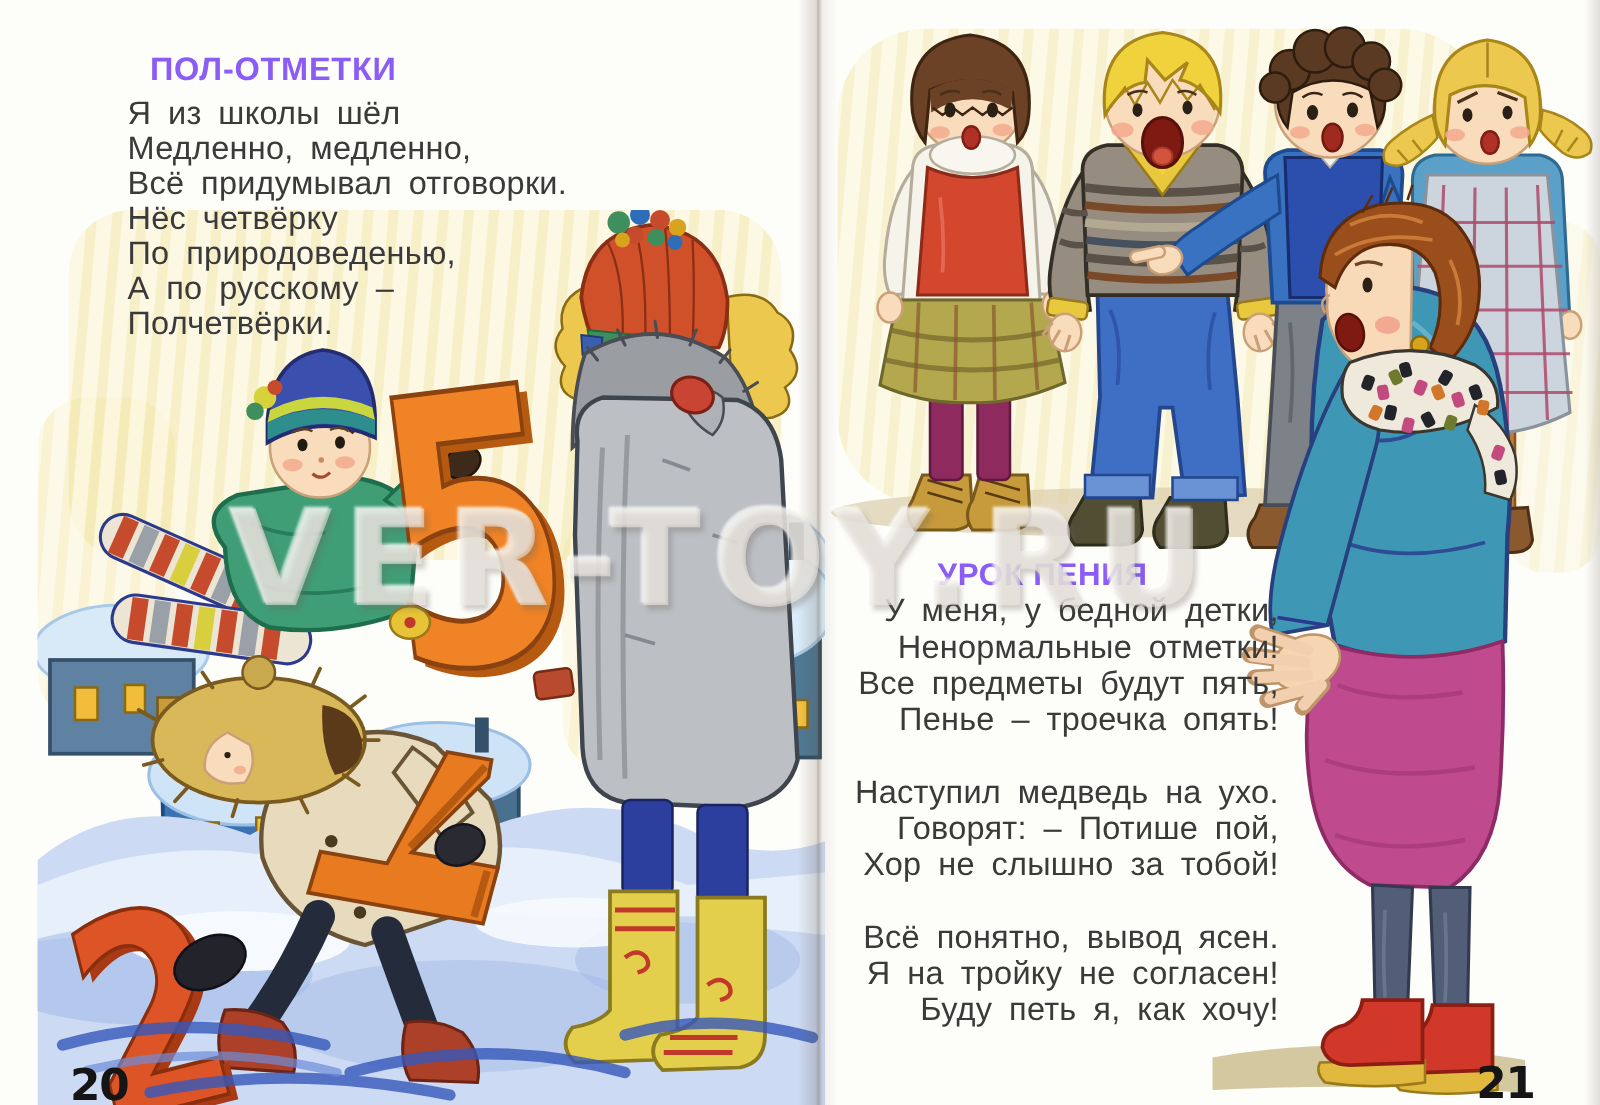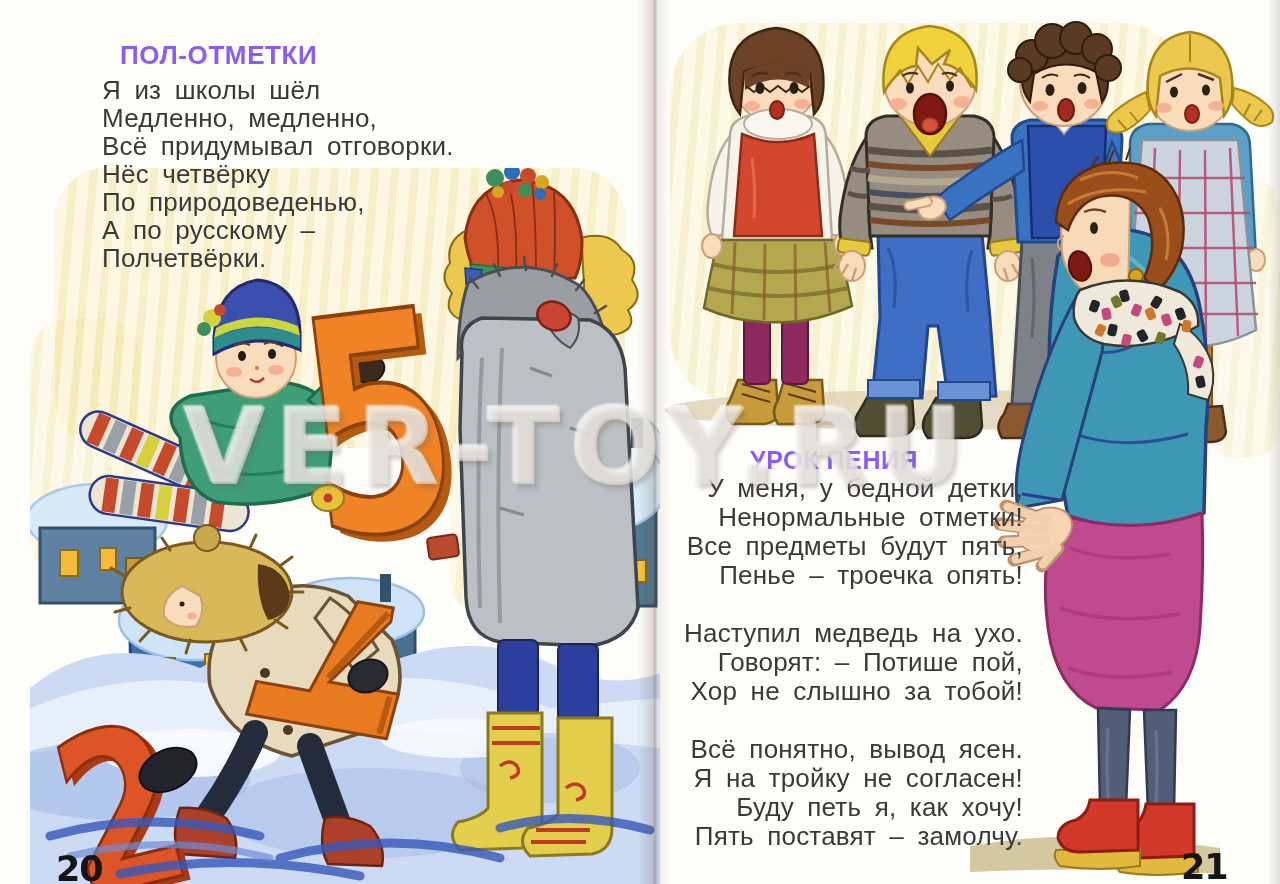--- a/index.html
+++ b/index.html
@@ -422,21 +422,20 @@
     </div>
     <div class="stanza">
       <div>Наступил медведь на ухо.</div>
       <div>Говорят: – Потише пой,</div>
       <div>Хор не слышно за тобой!</div>
     </div>
     <div class="stanza">
       <div>Всё понятно, вывод ясен.</div>
       <div>Я на тройку не согласен!</div>
       <div>Буду петь я, как хочу!</div>
-      <div>Пять поставят – замолчу.</div>
     </div>
   </div>
 
   <div class="pagenum pn-left">20</div>
   <div class="pagenum pn-right">21</div>
 
   <div class="watermark">VER-TOY.RU</div>
 
   <div class="gutter"></div>
   <div class="edge-right"></div>

